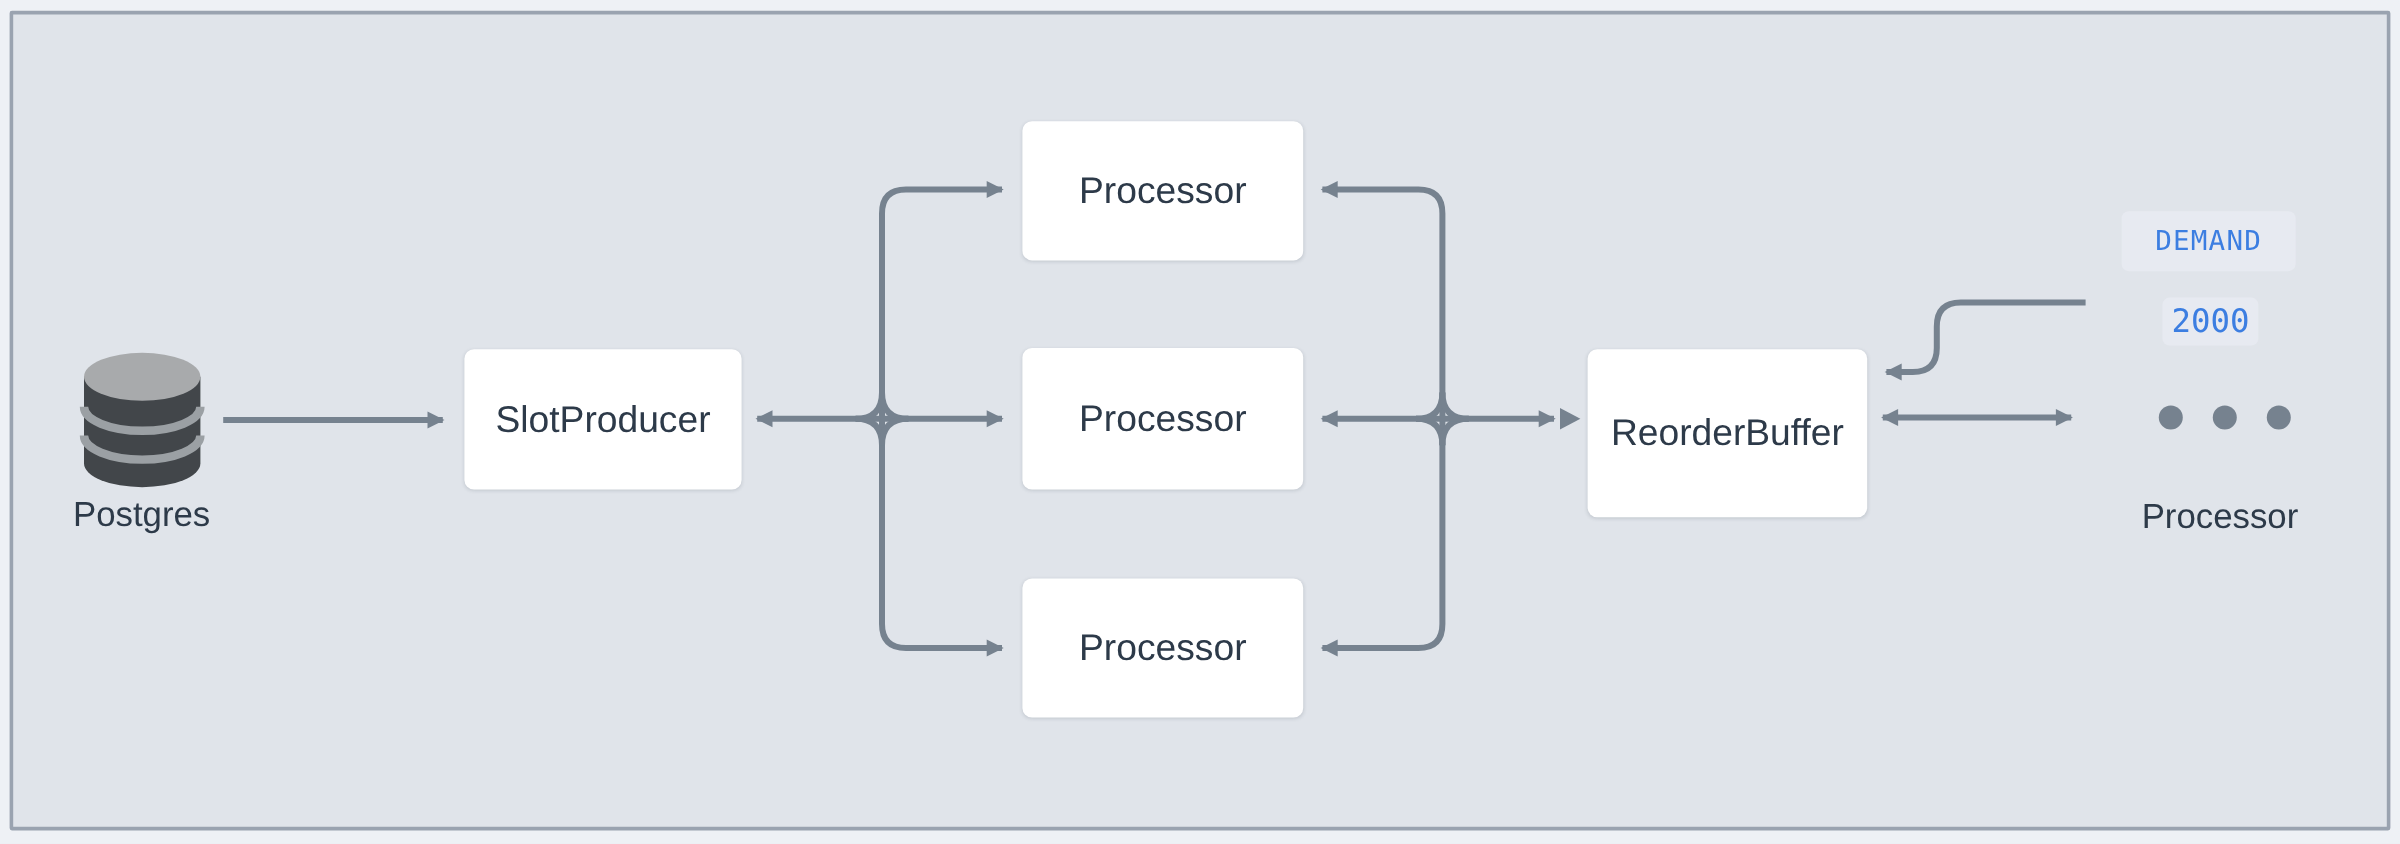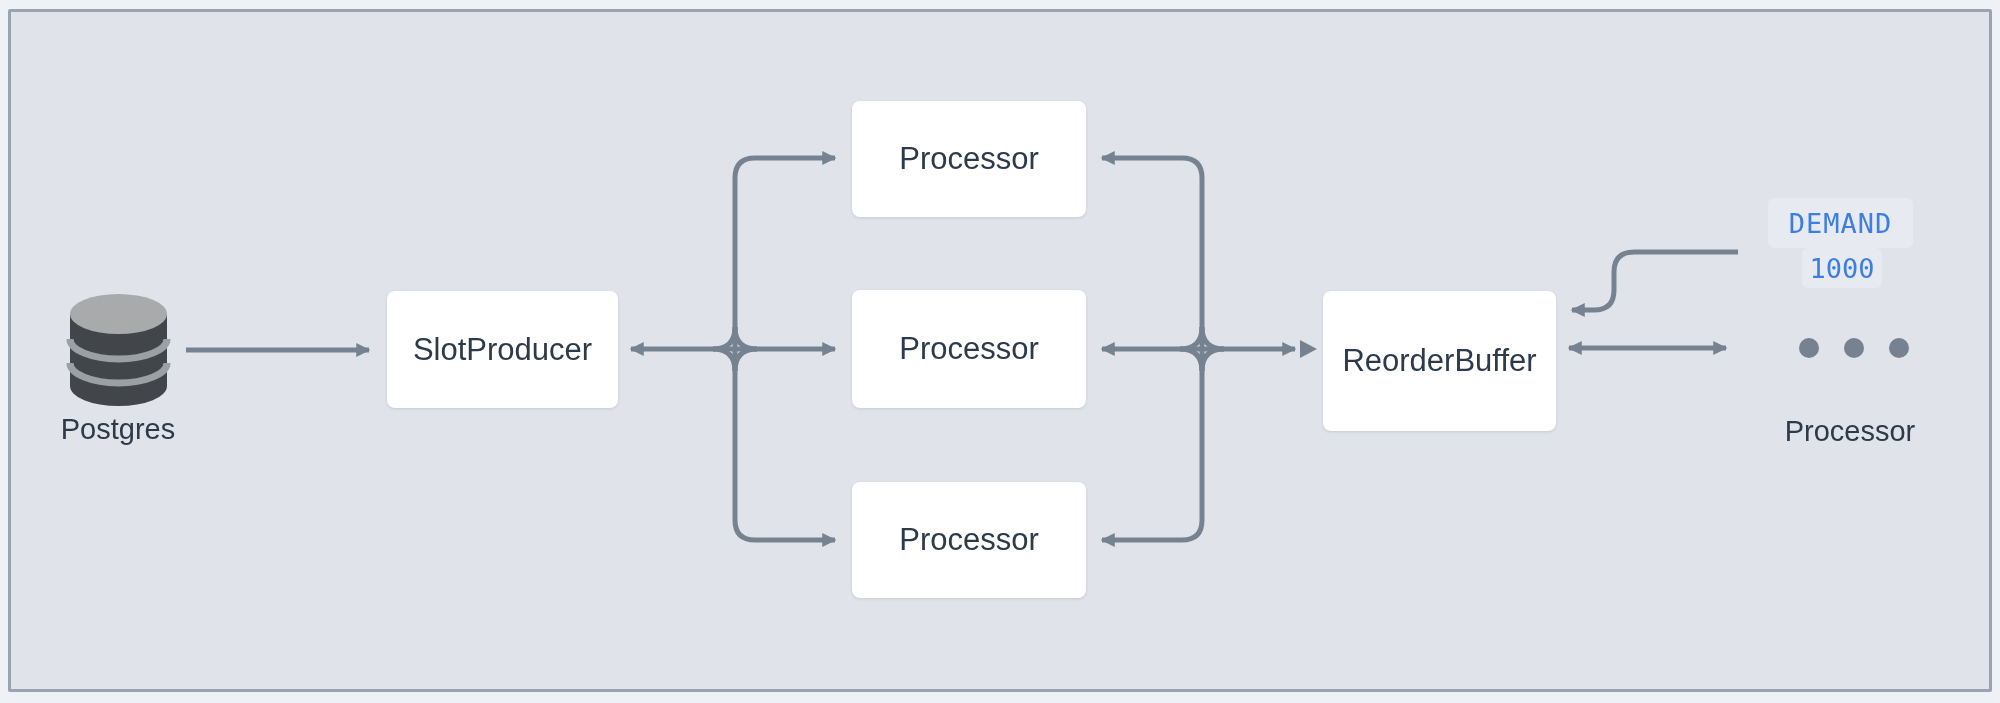--- a/index.html
+++ b/index.html
@@ -16,21 +16,21 @@
   #node-processor-top{left:852px;top:101px;width:234px;height:116px;}
   #node-processor-middle{left:852px;top:290px;width:234px;height:118px;}
   #node-processor-bottom{left:852px;top:482px;width:234px;height:116px;}
   #node-reorderbuffer{left:1323px;top:291px;width:233px;height:140px;}
   .caption{position:absolute;color:#2d3a49;font-size:29px;font-weight:500;text-align:center;}
   #caption-postgres{left:18px;top:413px;width:200px;}
   #caption-delivery{left:1750px;top:409px;width:200px;line-height:45px;}
   .badge{position:absolute;background:#e7eaf1;border-radius:6px;
          display:flex;align-items:center;justify-content:center;
          font-family:"DejaVu Sans Mono",monospace;color:#3c7ee1;}
-  #badge-demand{left:1768px;top:198px;width:145px;height:50px;font-size:27px;letter-spacing:1px;}
+  #badge-demand{left:1768px;top:176px;width:145px;height:50px;font-size:23px;letter-spacing:1px;}
   #badge-demand-value{left:1802px;top:248px;width:80px;height:40px;font-size:27px;}
 </style>
 </head>
 <body>
 
 <div id="stage">
   <div id="panel"></div>
 
   <svg class="wires" viewBox="0 0 2000 703">
     <defs>
@@ -102,15 +102,15 @@
     <span>Postgres</span>
   </div>
   <div class="caption" id="caption-delivery">
     <div>Processor</div>
   </div>
 
   <div class="badge" id="badge-demand">
     <span>DEMAND</span>
   </div>
   <div class="badge" id="badge-demand-value">
-    <span>1000</span>
+    <span>2000</span>
   </div>
 </div>
 
 </body></html>

